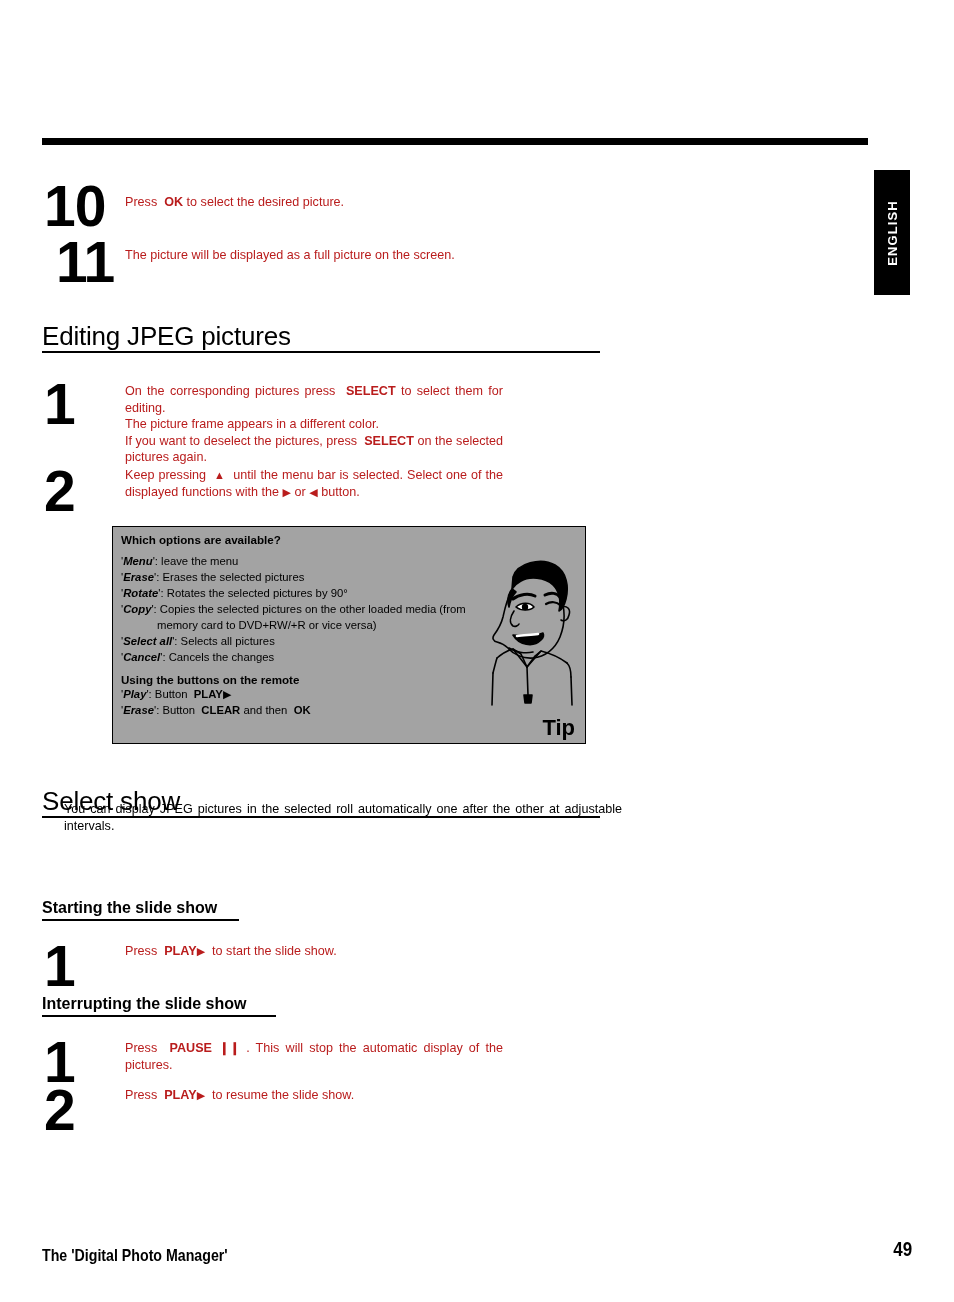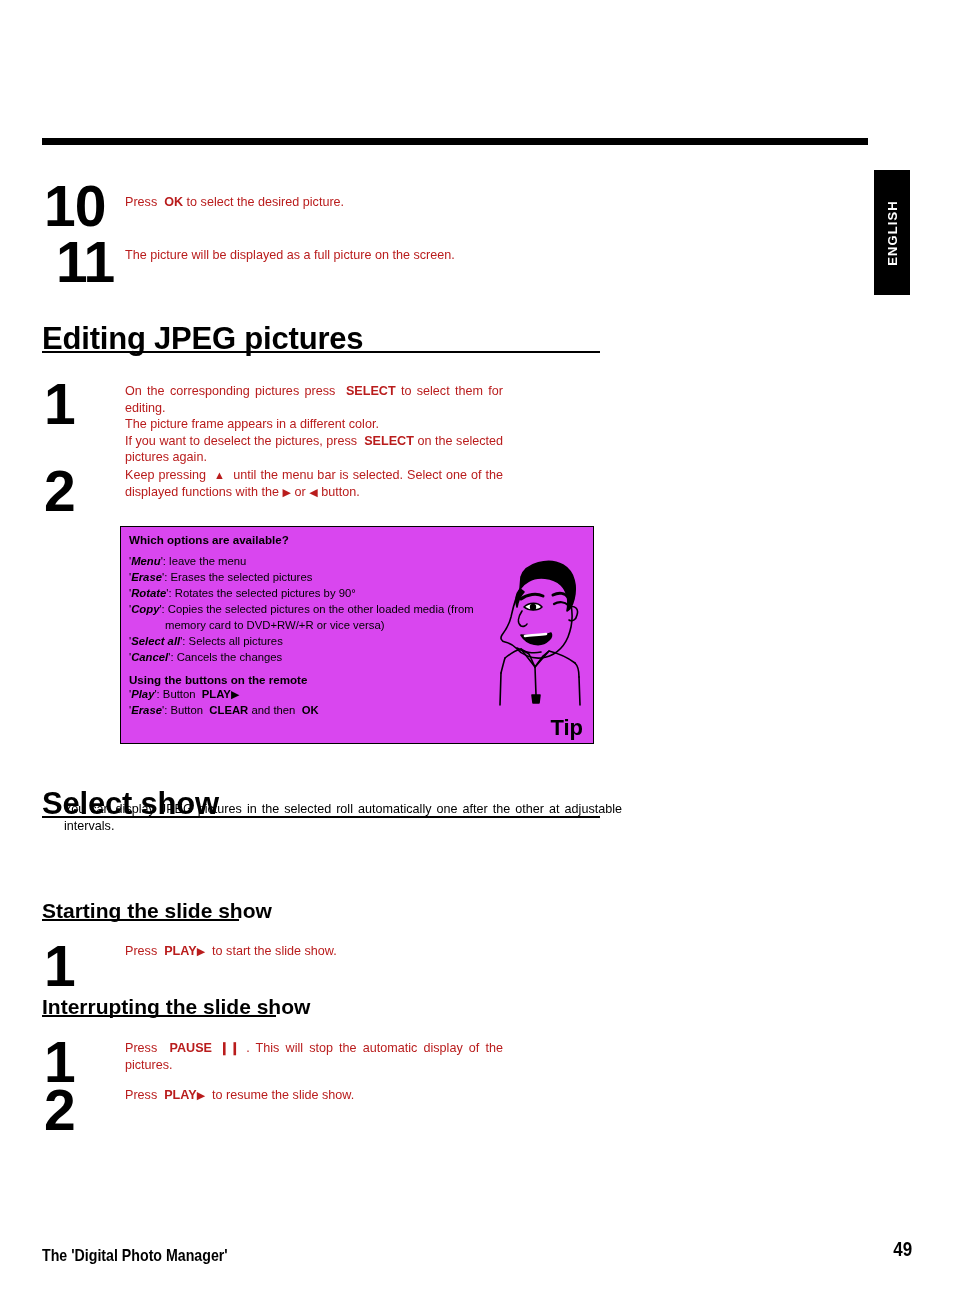--- a/index.html
+++ b/index.html
@@ -65,58 +65,58 @@
     text-align: justify;
     color: #b91c1c;
   }
   .step-body b {
     font-weight: bold;
   }
 
   
   .h1 {
     position: absolute;
-    font-size: 31px;
-    font-weight: bold;
+    font-size: 26px;
+    font-weight: normal;
     letter-spacing: -0.2px;
   }
   .h1-rule {
     position: absolute;
     height: 1.6px;
     background: #000;
   }
   .h2 {
     position: absolute;
-    font-size: 21px;
+    font-size: 16px;
     font-weight: bold;
     text-align: right;
   }
   .h2-rule {
     position: absolute;
     height: 1.6px;
     background: #000;
   }
 
   .para {
     position: absolute;
     font-size: 12.6px;
     line-height: 1.32;
     text-align: justify;
   }
 
   
   .tip-box {
     position: absolute;
-    left: 120px;
+    left: 112px;
     top: 526px;
     width: 474px;
     height: 218px;
     border: 1.6px solid #000;
     box-sizing: border-box;
-    background: #d946ef;
+    background: #a3a3a3;
   }
   .tip-inner {
     position: absolute;
     left: 8px;
     top: 6px;
     width: 358px;
   }
   .tip-title {
     font-size: 11.6px;
     font-weight: bold;

